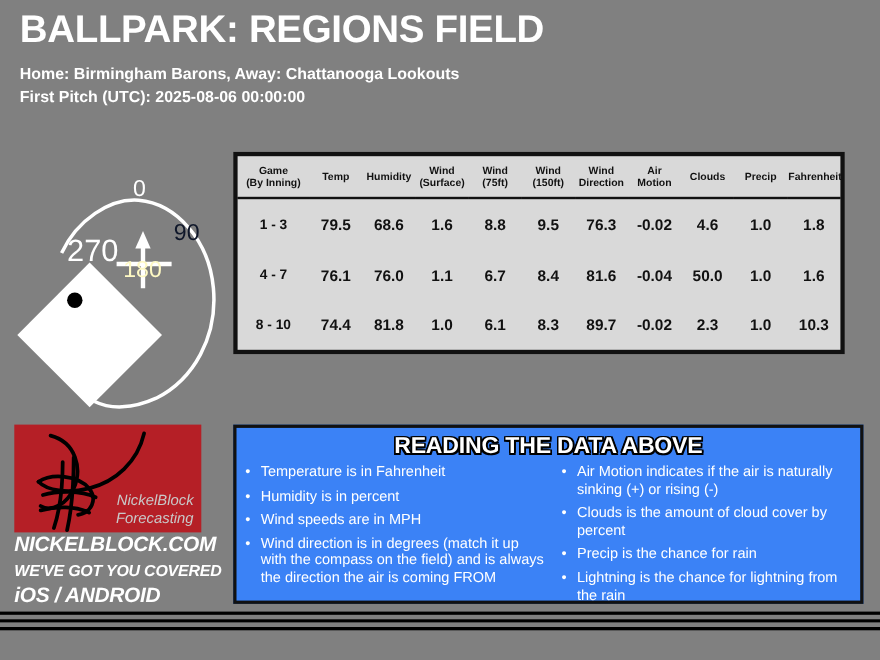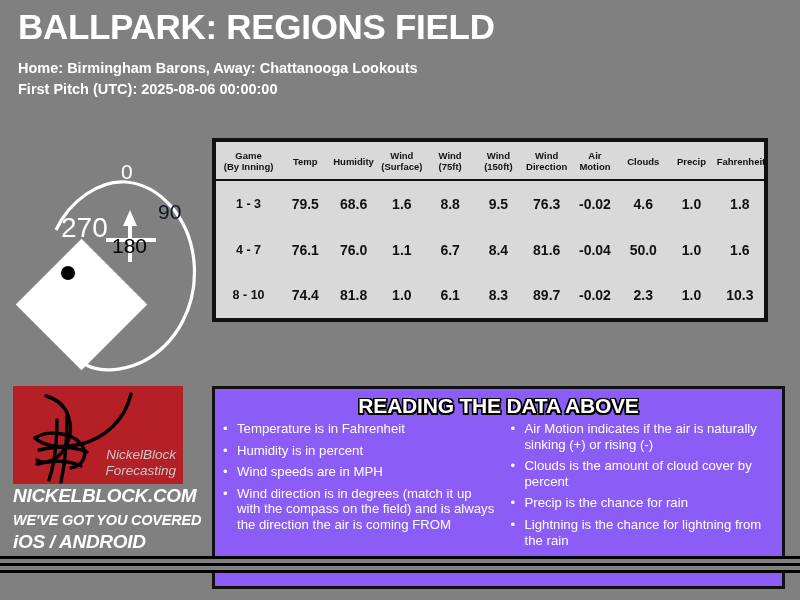--- a/index.html
+++ b/index.html
@@ -88,22 +88,22 @@
   }
   .tagline{
     color:#ffffff;font-weight:bold;white-space:nowrap;
   }
   #tagline-covered{font-size:14.5px;line-height:19px;margin-top:4px;letter-spacing:-0.2px;}
   #tagline-url{font-size:19px;line-height:23px;letter-spacing:-0.3px;}
   #tagline-platforms{font-size:19px;line-height:23px;letter-spacing:-0.3px;}
 
   
   #legend-panel{
-    position:absolute;left:212px;top:386px;width:573px;height:203px;
-    background:#8b5cf6;
+    position:absolute;left:212px;top:386px;width:573px;height:163px;
+    background:#3b82f6;
     border:3px solid #111111;
     box-sizing:border-box;
   }
   #legend-title{
     text-align:center;
     color:#ffffff;
     font-size:21px;
     font-weight:bold;
     letter-spacing:-0.2px;
     line-height:25px;
@@ -155,21 +155,21 @@
     <circle cx="60" cy="133" r="7" fill="#000000"></circle>
 
     <g>
       <line x1="122" y1="78" x2="122" y2="122" stroke="#ffffff" stroke-width="4"></line>
       <line x1="98" y1="100" x2="148" y2="100" stroke="#ffffff" stroke-width="4"></line>
       <polygon points="122,70 115,86 129,86" fill="#ffffff"></polygon>
     </g>
   </svg>
   <div style="position:absolute;left:113px;top:20px;color:#fff;font-size:21px;">0</div>
   <div style="position:absolute;left:150px;top:60px;color:#0f172a;font-size:21px;">90</div>
-  <div style="position:absolute;left:104px;top:94px;color:#000000;font-size:21px;">180</div>
+  <div style="position:absolute;left:104px;top:94px;color:#fef9c3;font-size:21px;">180</div>
   <div style="position:absolute;left:53px;top:72px;color:#ffffff;font-size:28px;">270</div>
 </div>
 
 <div id="table-panel">
   <table id="weather-table">
     <thead>
       <tr>
         <th class="col-game">Game<br>(By Inning)</th>
         <th class="col-n">Temp</th>
         <th class="col-n">Humidity</th>

